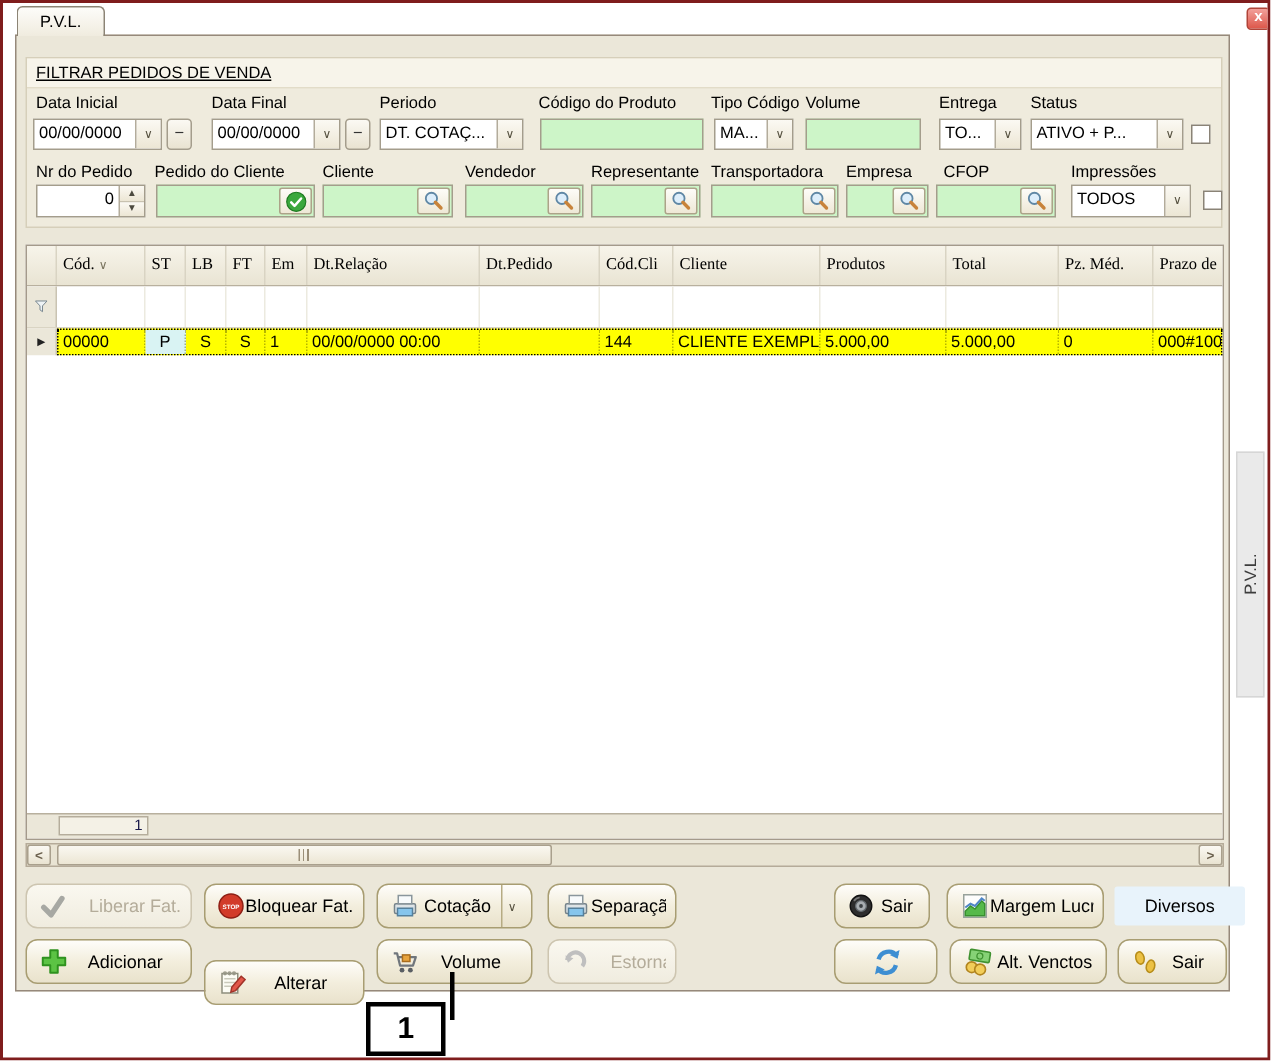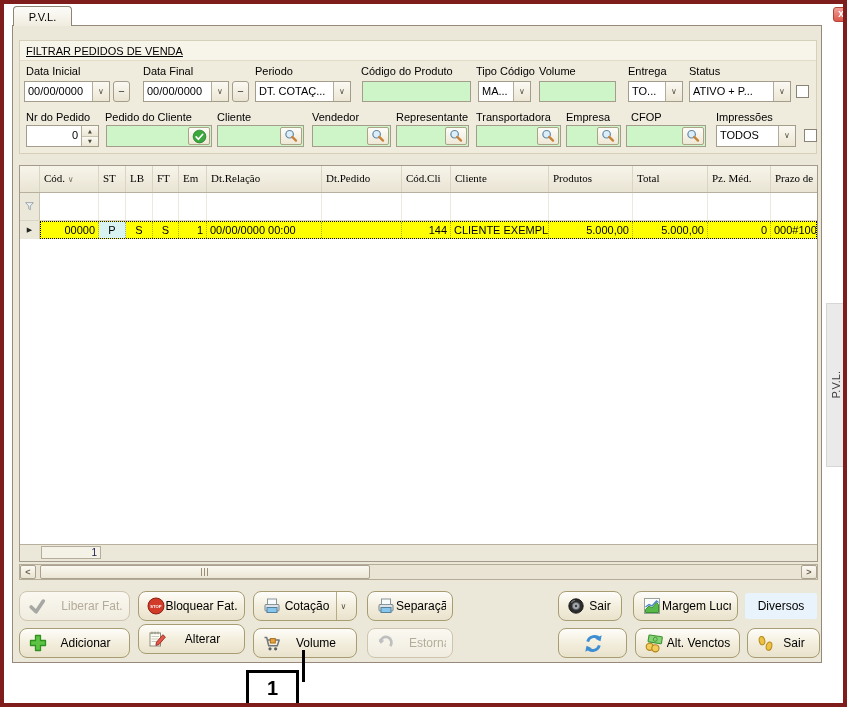--- a/index.html
+++ b/index.html
@@ -1,16 +1,16 @@
 <!DOCTYPE html>
 <html><head>
 <meta charset="utf-8">
 <style>
   html,body{margin:0;padding:0;background:#fff;font-family:"Liberation Sans",sans-serif;}
-  .page{position:relative;width:847px;height:707px;background:#fff;overflow:hidden;border:4px solid #7f1d1d;box-sizing:border-box;}
+  .page{position:relative;width:847px;height:707px;background:#fff;overflow:hidden;border:2px solid #7f1d1d;box-sizing:border-box;}
   .main{position:absolute;left:8px;top:21px;width:810px;height:638px;background:#ebe7d9;border:1px solid #96897b;box-sizing:border-box;}
   .tab{position:absolute;left:9px;top:2px;width:59px;height:20px;background:linear-gradient(#fdfcf9,#f0ecdf);border:1px solid #8c8475;border-bottom:none;border-radius:4px 4px 0 0;z-index:3;font-size:11px;text-align:center;padding-top:4px;box-sizing:border-box;}
   .close-btn{position:absolute;left:829px;top:3px;width:16px;height:15px;background:linear-gradient(#f2a09a,#dd574a);border:1px solid #b04438;border-radius:3px;color:#fff;font-size:10px;font-weight:bold;text-align:center;line-height:12px;box-sizing:border-box;z-index:3;}
   .side-tab{position:absolute;left:822px;top:299px;width:19px;height:164px;background:#eaeaea;border:1px solid #d6d6d6;box-sizing:border-box;display:flex;align-items:center;justify-content:center;}
   .side-tab span{writing-mode:vertical-rl;transform:rotate(180deg);font-size:11px;color:#3c3c3c;}
   .group{position:absolute;left:6px;top:14px;width:798px;height:114px;border:1px solid #d6cfba;background:#efebdd;box-sizing:border-box;text-decoration:underline;}
   .group-title{height:20px;background:#f7f4ea;border-bottom:1px solid #e2dcc8;font-size:11px;padding:4px 0 0 6px;box-sizing:border-box;}
   .lbl{position:absolute;font-size:11px;color:#000;white-space:nowrap;}
   .editor{position:absolute;height:21px;background:#fff;border:1px solid #a49d8c;display:flex;box-sizing:border-box;overflow:hidden;}
   .editor.green{background:#cdf5c8;}
@@ -26,21 +26,21 @@
   .checkbox{position:absolute;width:13px;height:13px;background:#fff;border:1px solid #8a8376;box-sizing:border-box;}
   .grid{position:absolute;left:6px;top:139px;width:799px;height:397px;border:1px solid #a49a8b;background:#fff;display:flex;flex-direction:column;box-sizing:border-box;overflow:hidden;}
   .g-head{display:flex;height:26px;background:linear-gradient(#f7f4ea,#e9e4d3);border-bottom:1px solid #b8b09e;flex:0 0 auto;font-family:Liberation Serif, serif;}
   .g-hcell{font-size:11px;padding:6px 4px 0;border-right:1px solid #d9d4c3;box-sizing:border-box;white-space:nowrap;overflow:hidden;flex:0 0 auto;}
   .g-filter{display:flex;height:27px;background:#fff;border-bottom:1px solid #d9d4c3;flex:0 0 auto;}
   .g-fcell{border-right:1px solid #eceadf;box-sizing:border-box;flex:0 0 auto;}
   .g-ind{width:20px;background:#ebe7d9;border-right:1px solid #c9c3b2;box-sizing:border-box;display:flex;align-items:center;justify-content:center;flex:0 0 auto;}
   .g-datarow{display:flex;height:18px;flex:0 0 auto;}
   .g-rowsel{flex:1;display:flex;border:1px dotted #000;background:#ffff00;box-sizing:border-box;overflow:hidden;}
   .g-cell{font-size:11px;padding:2px 3px 0;box-sizing:border-box;white-space:nowrap;overflow:hidden;border-right:1px dotted rgba(90,90,0,.45);flex:0 0 auto;}
-  .ra{text-align:right;} .ca{text-align:center;}
+  .ra{} .ca{text-align:center;}
   .g-body{flex:1;background:#fff;}
   .g-foot{height:16px;background:#ebe7d9;border-top:1px solid #b8b09e;position:relative;flex:0 0 auto;}
   .g-count{position:absolute;left:21px;top:1px;width:60px;height:13px;background:#f4f1e6;border:1px solid #b5ad9c;font-size:10px;text-align:right;padding-right:3px;box-sizing:border-box;color:#1a1a4a;}
   .hscroll{position:absolute;left:6px;top:538px;width:799px;height:16px;background:#e9e4d3;border:1px solid #b5ab99;box-sizing:border-box;display:flex;}
   .sb-btn{width:16px;background:linear-gradient(#fbf9f3,#e9e3d1);border:1px solid #a9a08d;border-radius:2px;font-size:9px;color:#6b604d;display:flex;align-items:center;justify-content:center;box-sizing:border-box;font-weight:bold;}
   .sb-track{flex:1;position:relative;}
   .sb-thumb{position:absolute;left:4px;top:0;width:330px;height:14px;background:linear-gradient(#faf8f1,#ece6d4);border:1px solid #a9a08d;border-radius:2px;box-sizing:border-box;display:flex;align-items:center;justify-content:center;}
   .sb-grip{width:9px;height:8px;background:repeating-linear-gradient(90deg,#9b8f79 0 1px,transparent 1px 3px);}
   .btn{position:absolute;height:30px;border:1px solid #a89d72;border-radius:8px;background:linear-gradient(#fefdfa,#f3eedd 50%,#e9e2cc);display:flex;align-items:center;box-sizing:border-box;padding:0 6px 0 8px;}
   .btn .btn-label{flex:1;text-align:center;font-size:12px;color:#000;white-space:nowrap;overflow:hidden;}
@@ -415,31 +415,31 @@
           <use href="#i-wheel"></use>
         </svg>
       <span class="btn-label">Sair</span>
     </div>
     <div class="btn" style="left:620px;top:565px;width:105px">
       <svg width="20" height="20" viewBox="0 0 20 20">
           <use href="#i-chart"></use>
         </svg>
       <span class="btn-label">Margem Lucro</span>
     </div>
-    <div class="flat-btn" style="left:732px;top:567px;width:72px">
+    <div class="flat-btn" style="left:732px;top:567px;width:87px">
         <span>Diversos</span>
       </div>
 
     <div class="btn" style="left:6px;top:602px;width:111px">
       <svg width="20" height="20" viewBox="0 0 20 20">
           <use href="#i-plus"></use>
         </svg>
       <span class="btn-label">Adicionar</span>
     </div>
-    <div class="btn" style="left:125px;top:598px;width:107px">
+    <div class="btn" style="left:125px;top:616px;width:107px">
       <svg width="20" height="20" viewBox="0 0 20 20">
           <use href="#i-edit"></use>
         </svg>
       <span class="btn-label">Alterar</span>
     </div>
     <div class="btn" style="left:240px;top:602px;width:104px">
       <svg width="20" height="20" viewBox="0 0 20 20">
           <use href="#i-cart"></use>
         </svg>
       <span class="btn-label">Volume</span>

